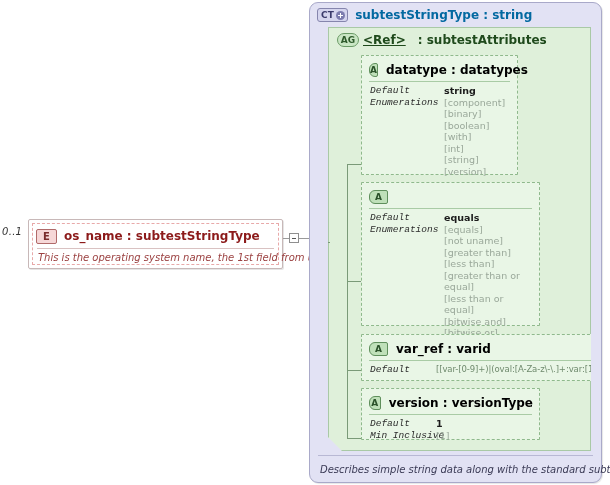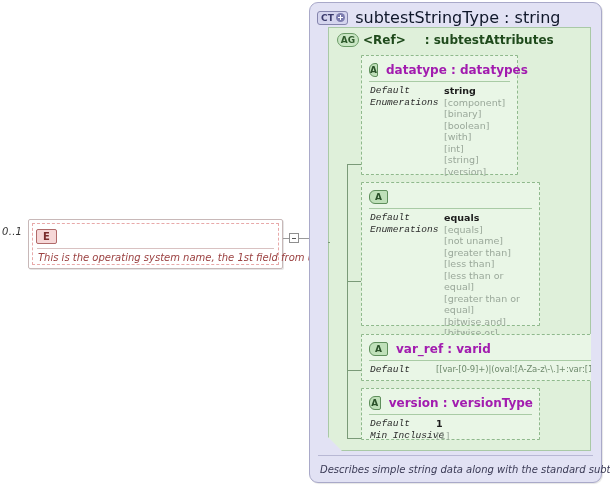--- a/index.html
+++ b/index.html
@@ -165,23 +165,23 @@
   }
   .badge-ct .ct-plus::before,
   .badge-ct .ct-plus::after {
     content: "";
     position: absolute;
     background: #ffffff;
   }
   .badge-ct .ct-plus::before { left: 2px; top: 4px; width: 5px; height: 1px; }
   .badge-ct .ct-plus::after  { left: 4px; top: 2px; width: 1px; height: 5px; }
   #ct-title {
-    font-size: 16px;
-    font-weight: normal;
-    color: #0f172a;
+    font-size: 12px;
+    font-weight: bold;
+    color: #0369a1;
     white-space: nowrap;
   }
   #ct-footer-rule {
     position: absolute;
     left: 8px; right: 8px;
     bottom: 26px;
     height: 1px;
     background: #b8b8d4;
   }
   #ct-footer-text {
@@ -227,21 +227,21 @@
     color: #2f5b2c;
     margin-right: 4px;
     box-sizing: border-box;
   }
   #ag-title {
     font-size: 12px;
     font-weight: bold;
     color: #1f4a1c;
     white-space: nowrap;
   }
-  #ag-title .ag-ref { margin-right: 19px; }
+  #ag-title .ag-ref { margin-right: 12px; text-decoration: underline; }
 
   
   .tree-line { position: absolute; background: #7a9a78; }
 
   
   .attr-box {
     position: absolute;
     background: #e9f6e6;
     border: 1px dashed #8fb98c;
     box-sizing: border-box;
@@ -265,21 +265,21 @@
     justify-content: center;
     font-size: 9px;
     font-weight: bold;
     color: #2b522a;
     margin-right: 8px;
     box-sizing: border-box;
   }
   .attr-name {
     font-size: 12px;
     font-weight: bold;
-    color: #a21caf;
+    color: #000000;
     white-space: nowrap;
   }
   .attr-rule {
     position: absolute;
     left: 7px; right: 7px;
     top: 25px;
     height: 1px;
     background: #a9cba5;
   }
   .facets {
@@ -328,20 +328,21 @@
 </style>
 </head>
 <body>
 
 <div id="occurrence-label">0..1</div>
 
 <div id="element-os-name">
   <div class="inner-dashed"></div>
   <div class="titlebar">
     <span class="badge-e">E</span>
+    <span class="ename">os_name : subtestStringType</span>
   </div>
   <div class="ruler"></div>
   <div class="annotation">This is the operating system name, the 1st field from uname -a.</div>
 </div>
 
 <div id="connector-line-a"></div>
 <div id="connector-toggle"></div>
 <div id="connector-line-b"></div>
 
 <div id="complextype-panel">
@@ -405,22 +406,22 @@
         </div>
         <div class="facet-row">
           <span class="facet-label">Enumerations</span>
         </div>
         <div class="enum-list">
           <div class="first">equals</div>
           <div>[equals]</div>
           <div>[not uname]</div>
           <div>[greater than]</div>
           <div>[less than]</div>
+          <div>[greater than or equal]</div>
           <div>[less than or equal]</div>
-          <div>[greater than or equal]</div>
           <div>[bitwise and]</div>
           <div>[bitwise or]</div>
           <div>[pattern match]</div>
         </div>
       </div>
     </div>
 
     <div class="attr-box" style="left:32px; top:306px; width:244px; height:47px;">
       <div class="attr-head">
         <span class="badge-a">A</span>

